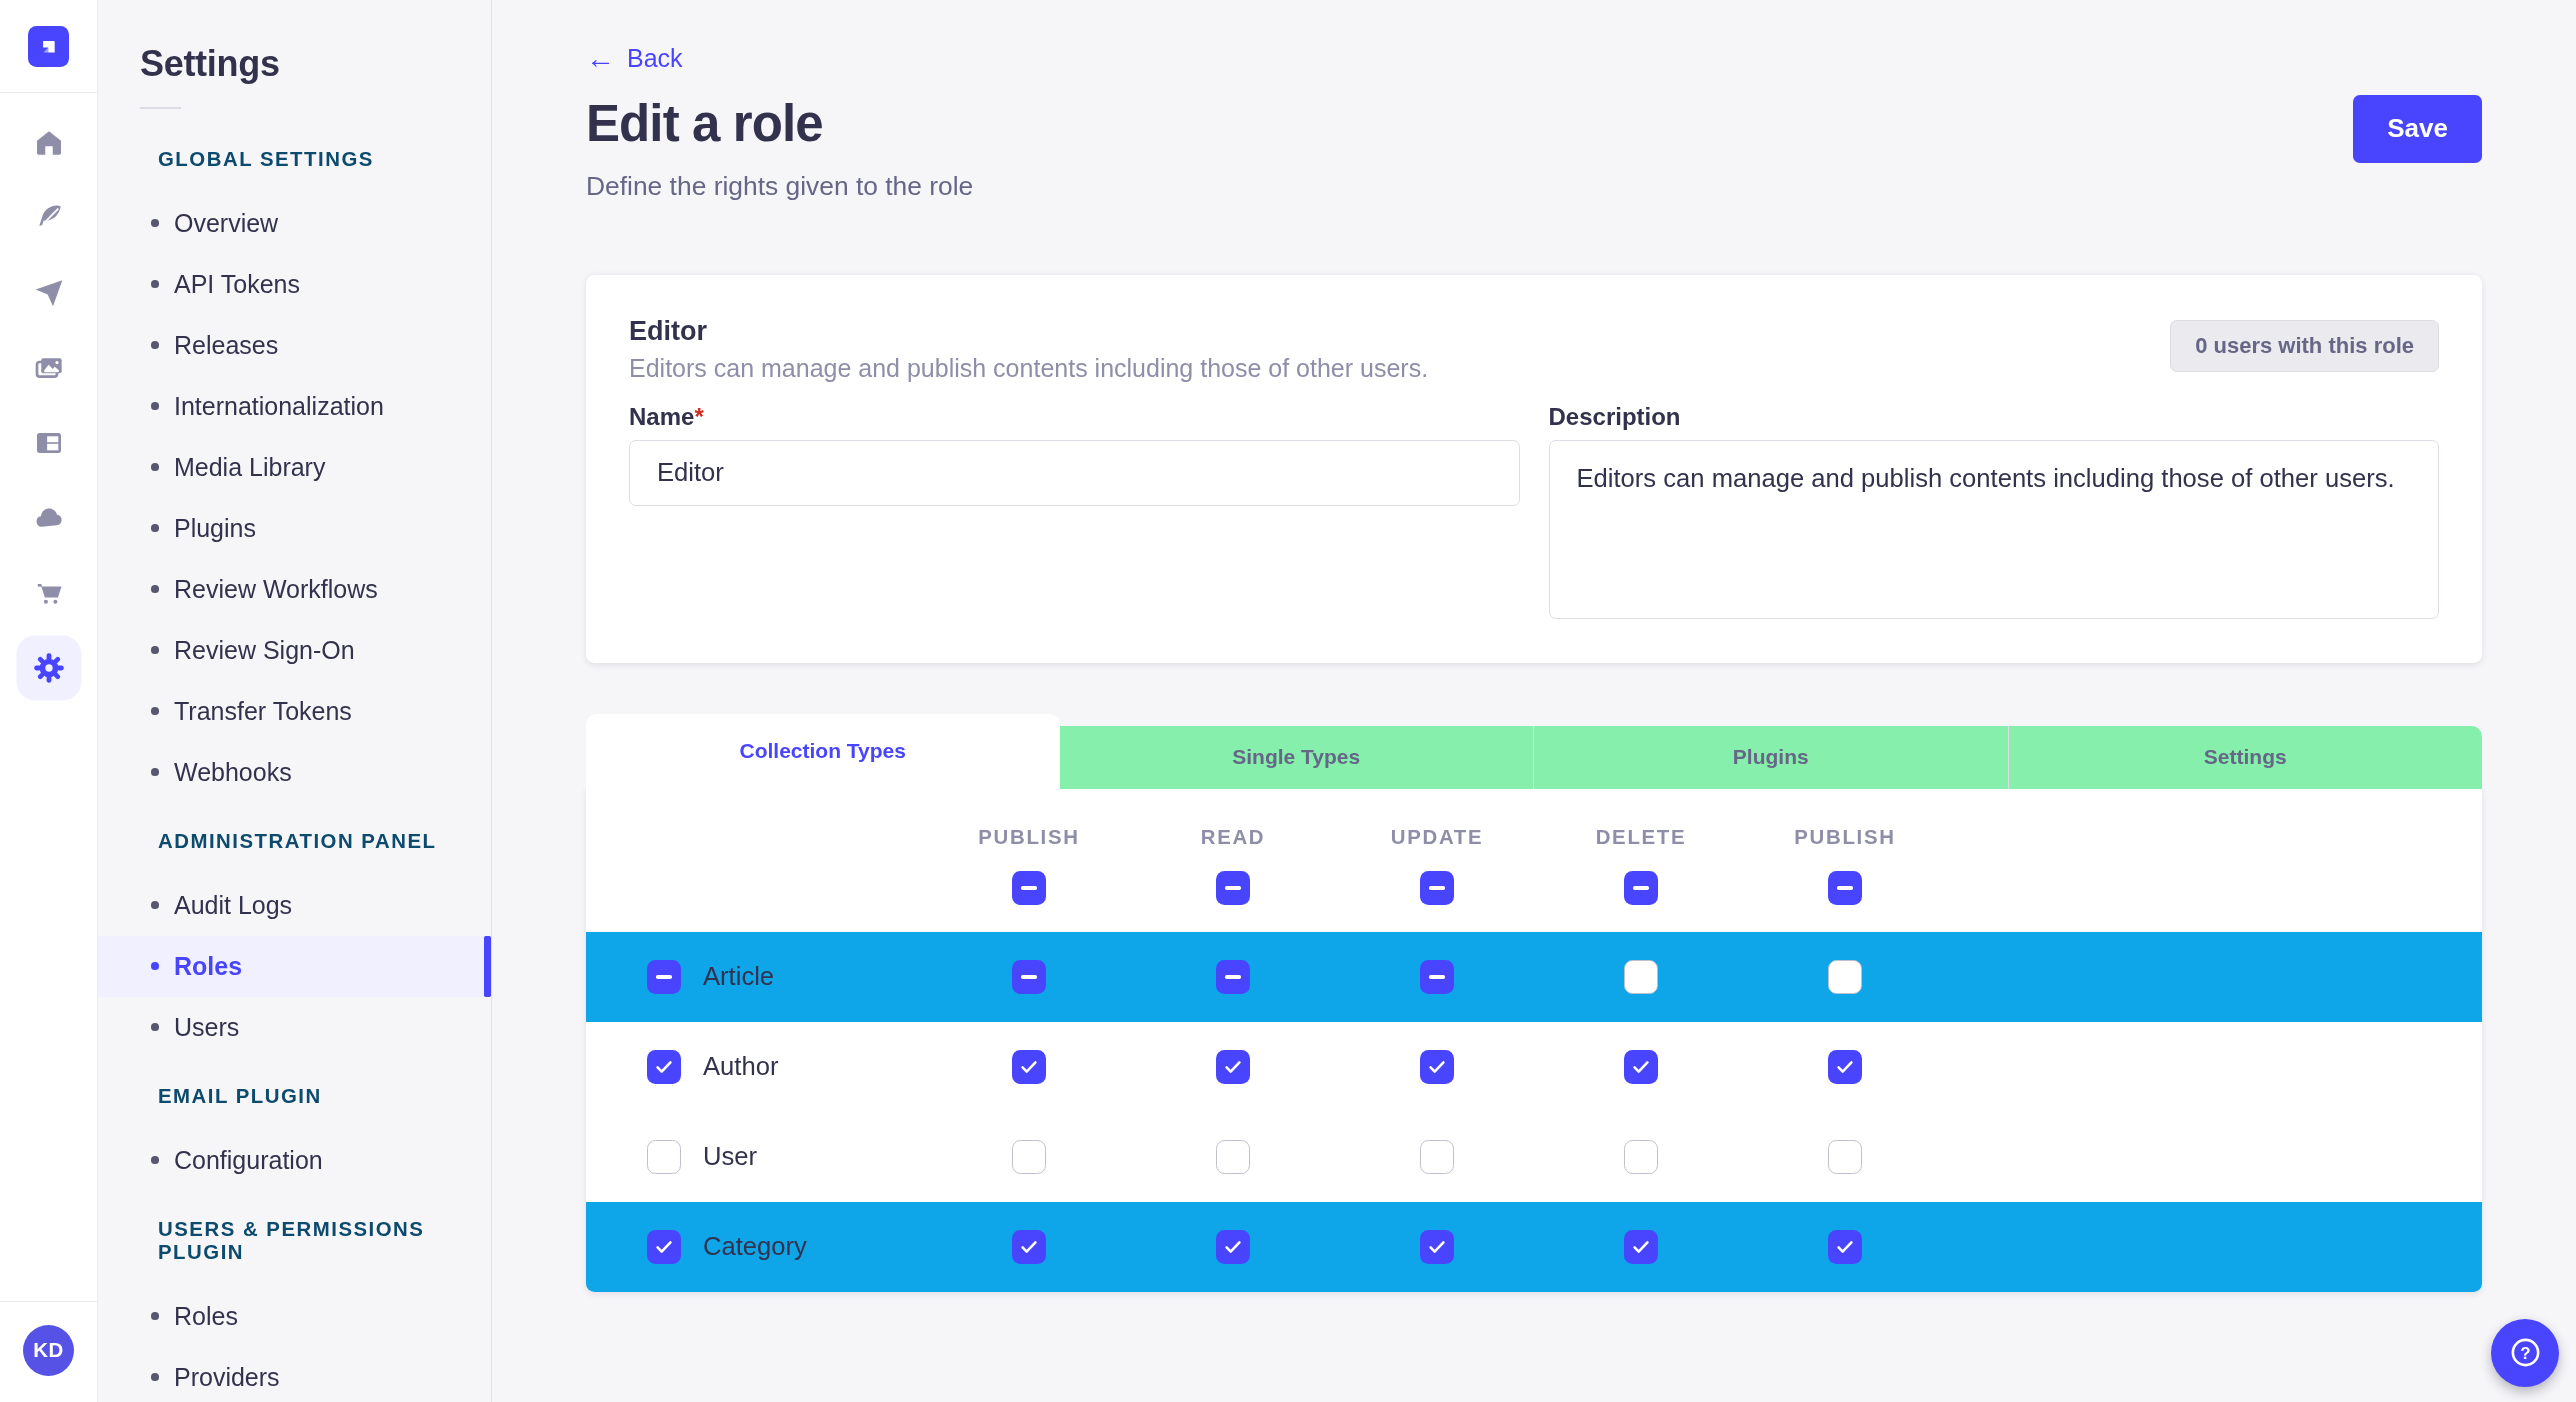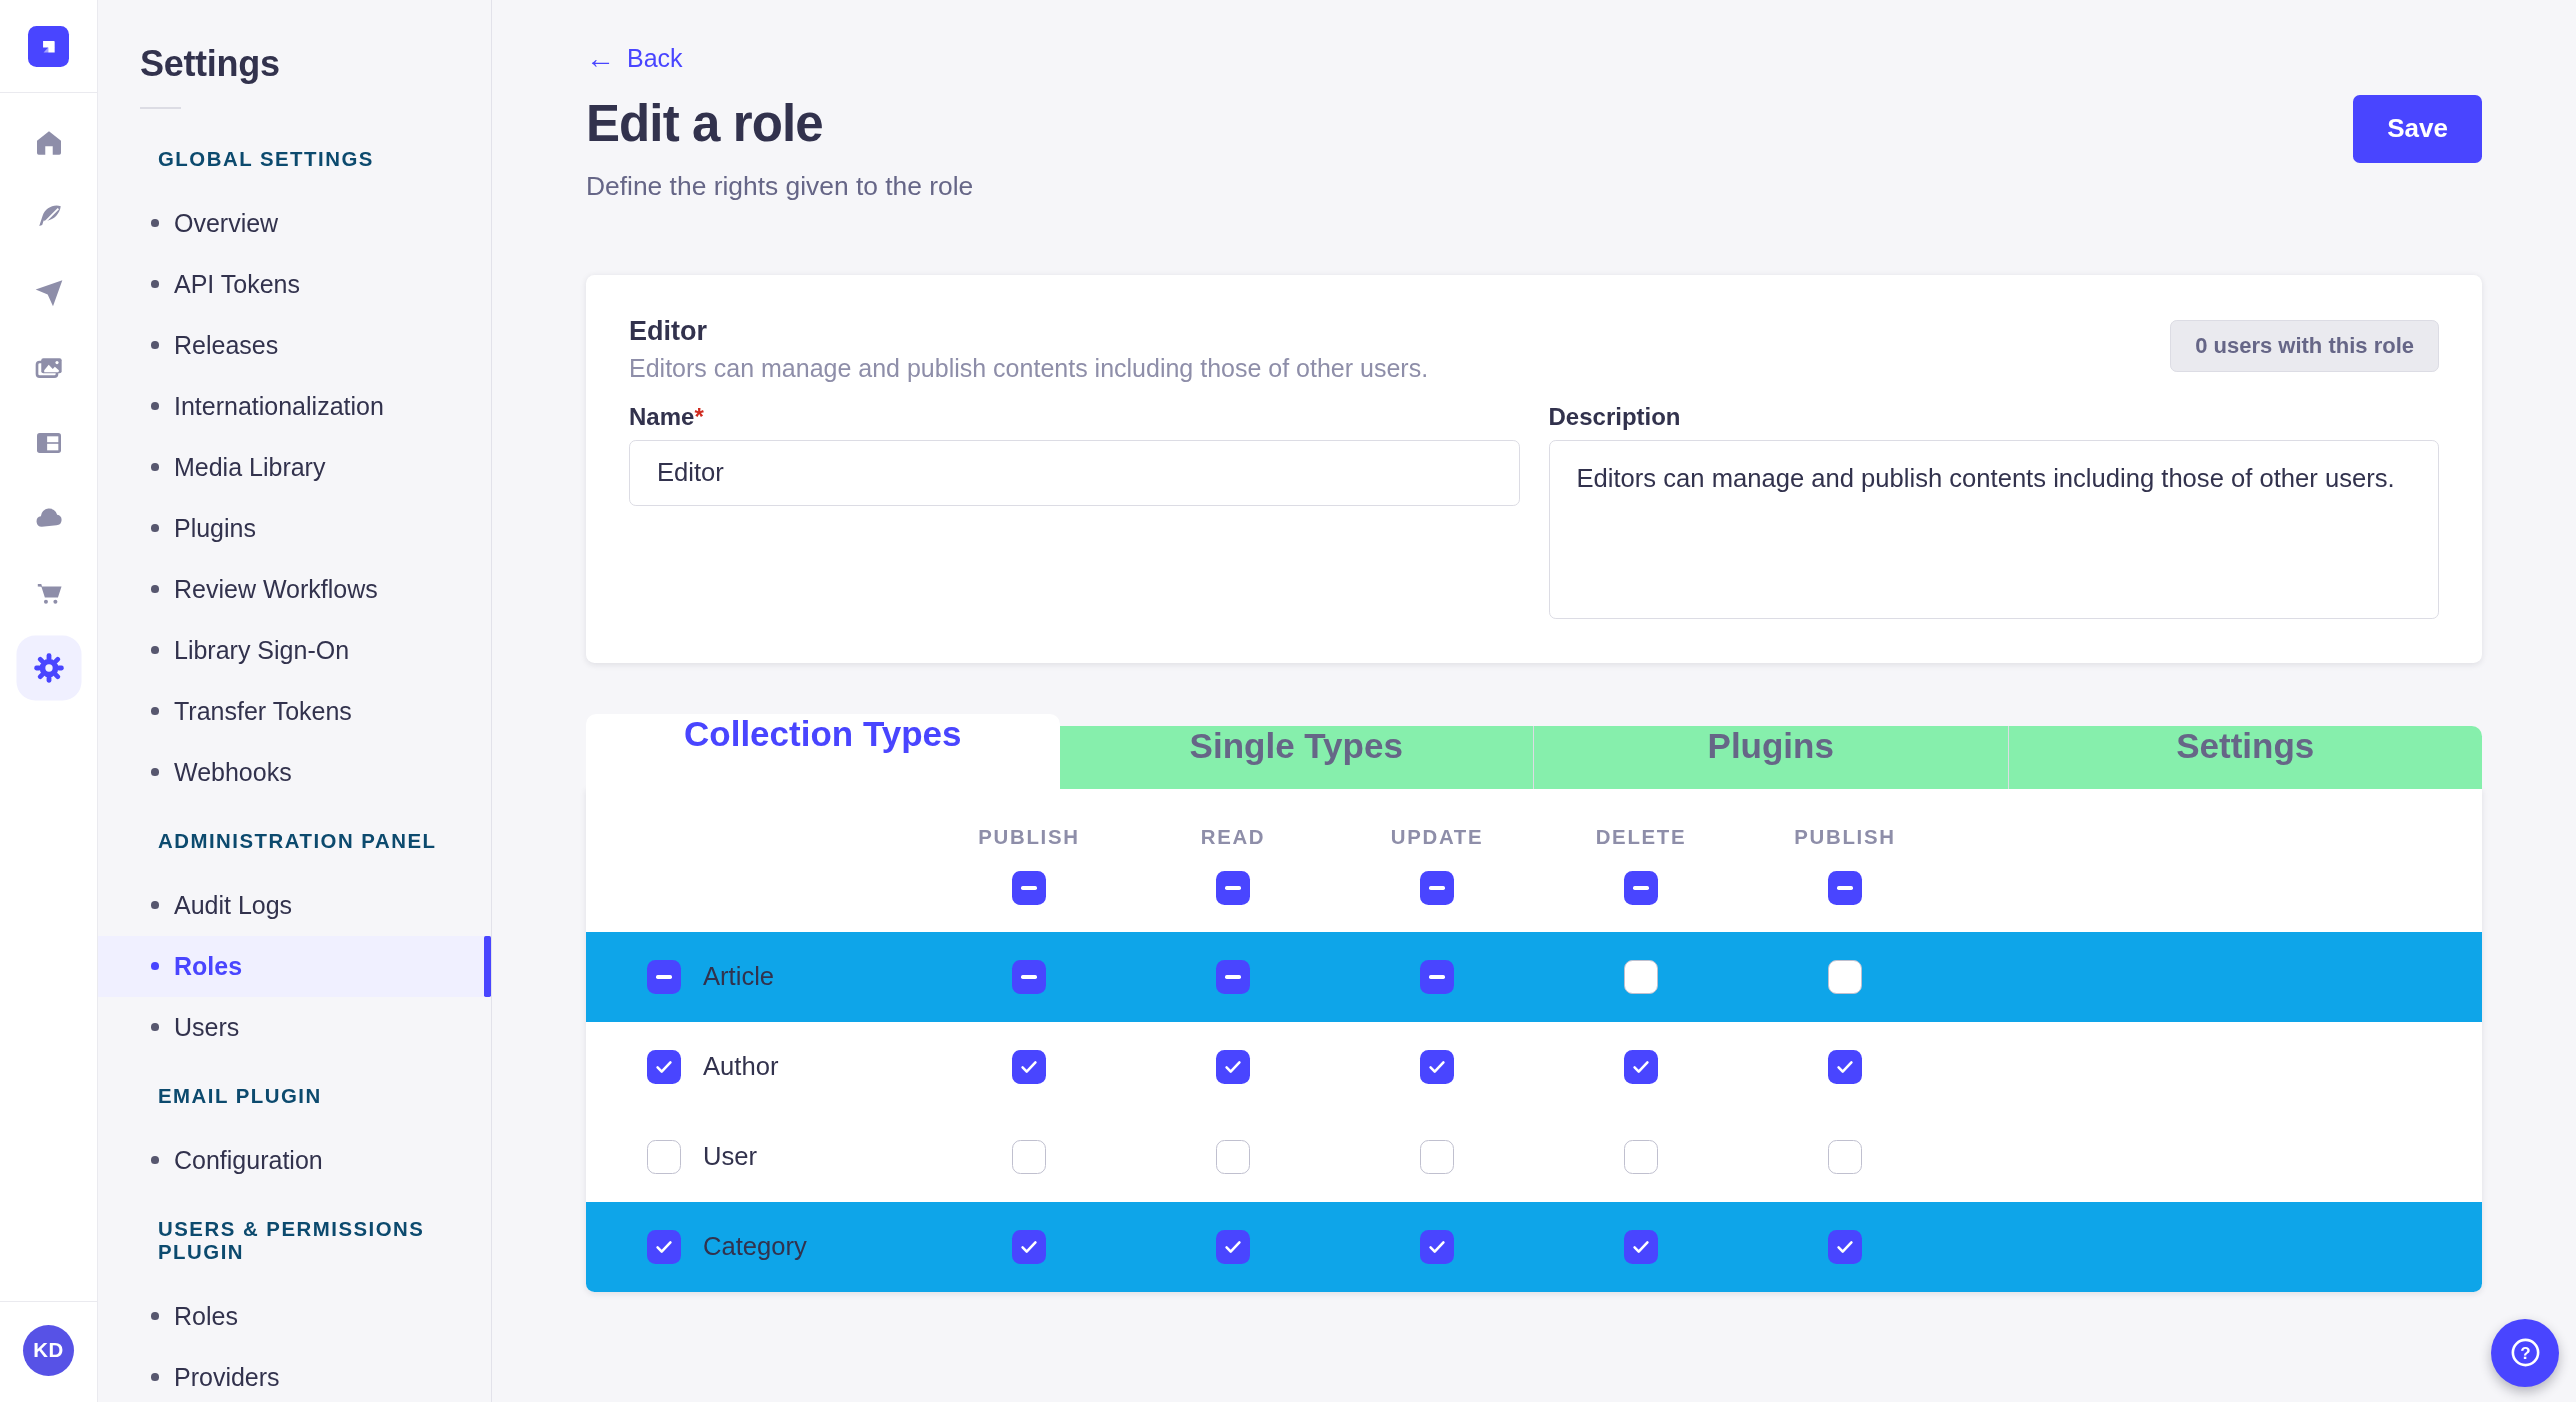--- a/index.html
+++ b/index.html
@@ -92,21 +92,21 @@
     padding:0 27px; font-size:25.6px; color:#32324d; background:#fff; font-family:inherit; outline:none;
   }
   .textarea {
     margin-top:8.5px; width:100%; height:179px; border:0.9px solid #dcdce4; border-radius:6.8px;
     padding:20.4px 27px; font-size:25.6px; line-height:34px; color:#32324d; background:#fff;
     font-family:inherit; resize:none; outline:none;
   }
   
   .tabs-card { margin-top:51px; }
   .tabs { display:flex; height:75px; align-items:flex-end; }
-  .tab { flex:1; display:flex; justify-content:center; font-size:35px; cursor:pointer; }
+  .tab { flex:1; display:flex; align-items:center; justify-content:center; font-size:21px; cursor:pointer; }
   .tab.active {
     height:75px; background:#fff; border-radius:10.2px 10.2px 0 0;
     color:#4945ff; font-weight:700;
   }
   .tab.inactive { height:63px; background:#86efac; color:#666687; font-weight:600; }
   .tab.inactive + .tab.inactive { border-left:0.9px solid #dcdce4; }
   .tab.inactive.last { border-top-right-radius:10.2px; }
   .panel {
     background:#fff; border-radius:0 0 8.5px 8.5px;
     box-shadow:0 1.7px 6.8px rgba(33,33,52,.1); overflow:hidden;
@@ -244,21 +244,21 @@
           <div class="sb-item">
             <span class="bullet"></span>
             <span class="sb-item-label">Plugins</span>
           </div>
           <div class="sb-item">
             <span class="bullet"></span>
             <span class="sb-item-label">Review Workflows</span>
           </div>
           <div class="sb-item">
             <span class="bullet"></span>
-            <span class="sb-item-label">Library Sign-On</span>
+            <span class="sb-item-label">Review Sign-On</span>
           </div>
           <div class="sb-item">
             <span class="bullet"></span>
             <span class="sb-item-label">Transfer Tokens</span>
           </div>
           <div class="sb-item">
             <span class="bullet"></span>
             <span class="sb-item-label">Webhooks</span>
           </div>
         </div>

